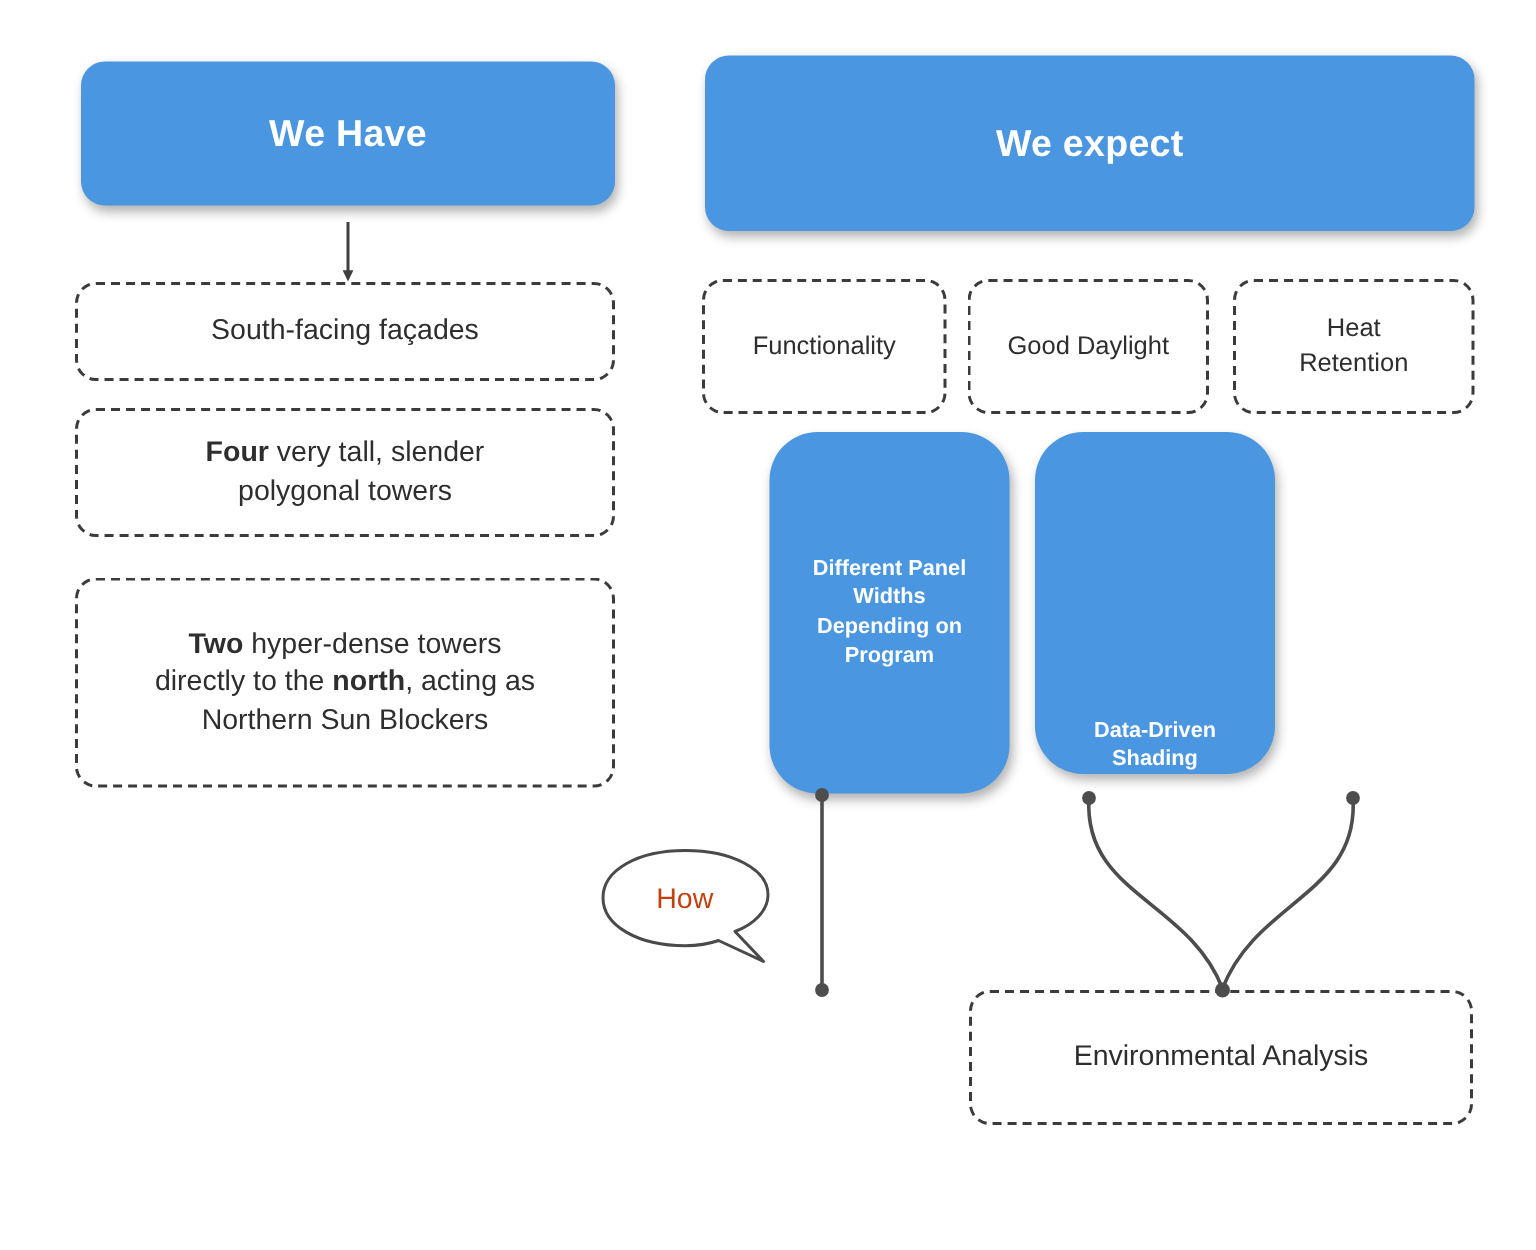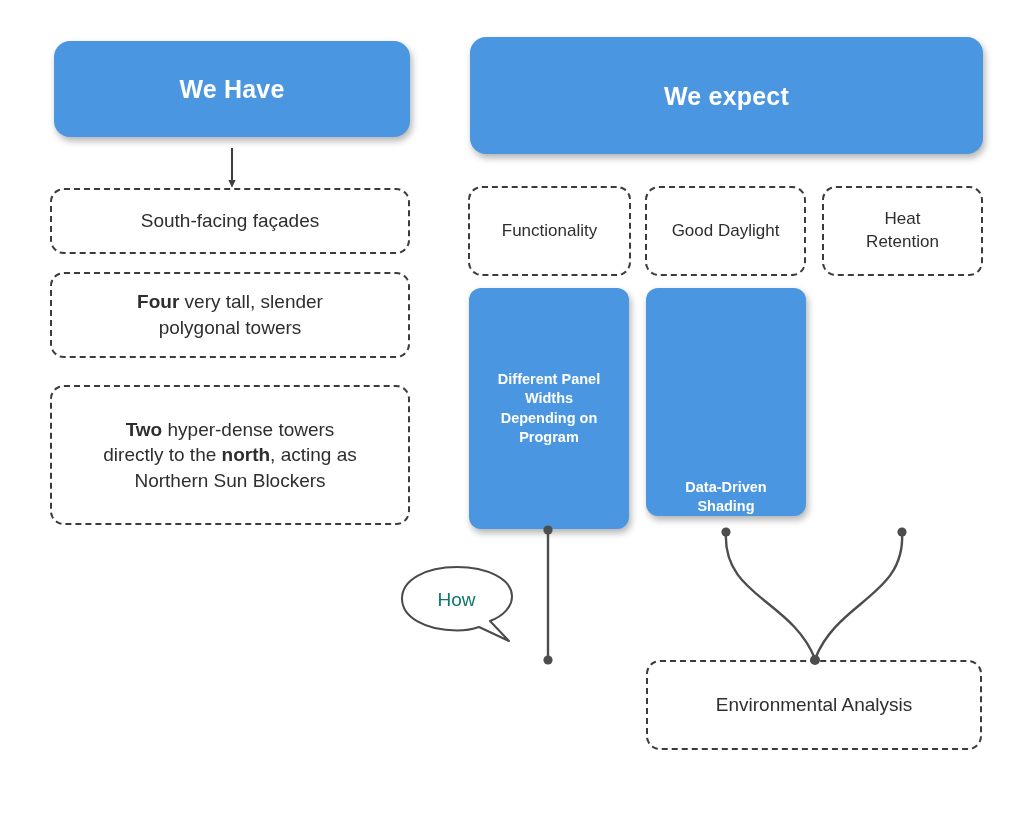--- a/index.html
+++ b/index.html
@@ -46,22 +46,23 @@
     box-sizing: border-box;
     z-index: 3;
   }
   .blue-header .box-label {
     font-size: 25px;
     font-weight: bold;
     letter-spacing: 0.2px;
     line-height: 1.2;
   }
   .blue-card {
-    border-radius: 12px;
+    border-radius: 32px;
     padding: 0 2px;
+    margin-left: 44px;
   }
   .blue-card .box-label {
     font-size: 14.5px;
     font-weight: bold;
     line-height: 1.32;
   }
 
   
   .dashed-box {
     position: absolute;
@@ -98,21 +99,21 @@
     height: 78px;
     z-index: 4;
   }
   #how-bubble .bubble-text {
     position: absolute;
     left: 0;
     top: 24px;
     width: 115px;
     text-align: center;
     font-size: 19px;
-    color: #0f766e;
+    color: #c2410c;
   }
 </style>
 </head>
 <body>
 
 <div id="canvas">
 
   <svg id="wires" viewBox="0 0 1024 833" xmlns="http://www.w3.org/2000/svg">
     <defs>
       <marker id="arrowhead" markerWidth="9" markerHeight="9" refX="4.5" refY="4.2" orient="auto" markerUnits="userSpaceOnUse">

